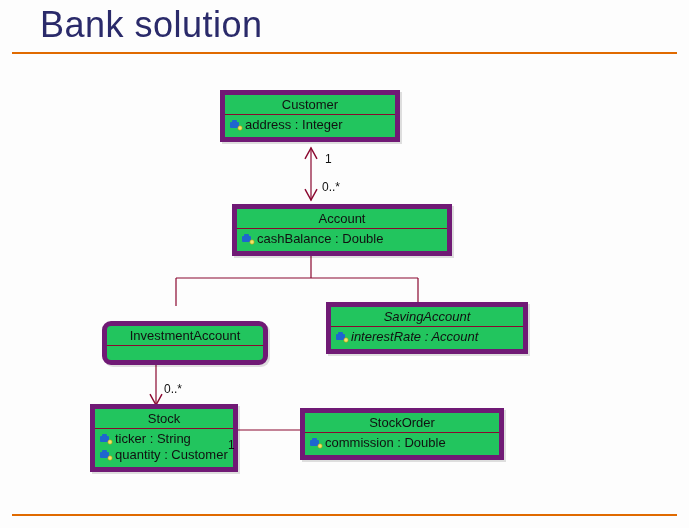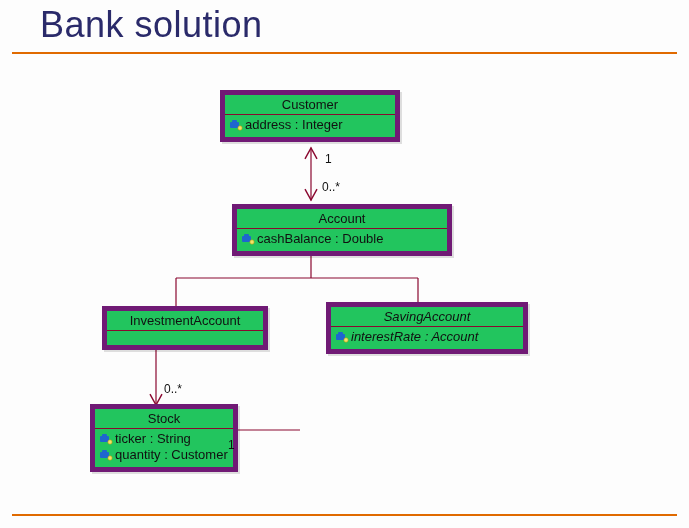--- a/index.html
+++ b/index.html
@@ -155,21 +155,21 @@
               <rect x="1" y="3" width="9" height="6" rx="1" fill="#1e66d0"></rect>
               <rect x="3" y="1" width="5" height="3" rx="1" fill="#1e66d0"></rect>
               <circle cx="11" cy="9" r="2.2" fill="#f2e36b" stroke="#b59a00" stroke-width="0.6"></circle>
             </svg>
         </span>
         <span>cashBalance : Double</span>
       </div>
     </div>
   </div>
 
-  <div class="class-box" style="left:102px; top:236px; width:156px;">
+  <div class="class-box" style="left:102px; top:251px; width:156px;border-radius:9px;">
     <div class="class-name">InvestmentAccount</div>
     <div class="class-body" style="height:8px;"></div>
   </div>
 
   <div class="class-box" style="left:326px; top:232px; width:192px;font-style:italic;">
     <div class="class-name">SavingAccount</div>
     <div class="class-body">
       <div class="attr">
         <span class="attr-icon">
           <svg width="14" height="12" viewBox="0 0 14 12">
@@ -206,16 +206,31 @@
               <circle cx="11" cy="9" r="2.2" fill="#f2e36b" stroke="#b59a00" stroke-width="0.6"></circle>
             </svg>
         </span>
         <span>quantity : Customer</span>
       </div>
     </div>
   </div>
 
   <div class="mult" style="left:228px; top:368px;">1</div>
 
+  <div class="class-box" style="left:300px; top:338px; width:194px;">
+    <div class="class-name">StockOrder</div>
+    <div class="class-body">
+      <div class="attr">
+        <span class="attr-icon">
+          <svg width="14" height="12" viewBox="0 0 14 12">
+              <rect x="1" y="3" width="9" height="6" rx="1" fill="#1e66d0"></rect>
+              <rect x="3" y="1" width="5" height="3" rx="1" fill="#1e66d0"></rect>
+              <circle cx="11" cy="9" r="2.2" fill="#f2e36b" stroke="#b59a00" stroke-width="0.6"></circle>
+            </svg>
+        </span>
+        <span>commission : Double</span>
+      </div>
+    </div>
+  </div>
 
 </div>
 
 <div class="footer-rule"></div>
 
 </body></html>

